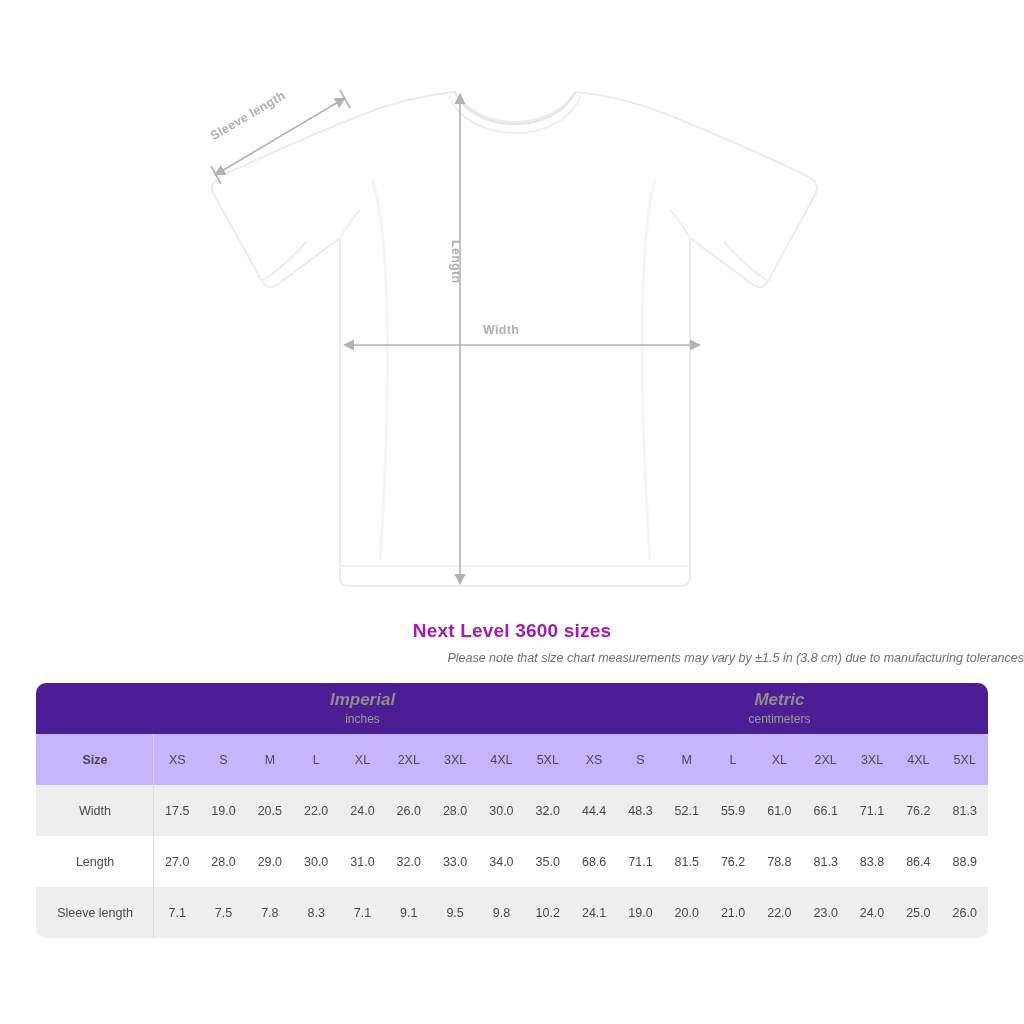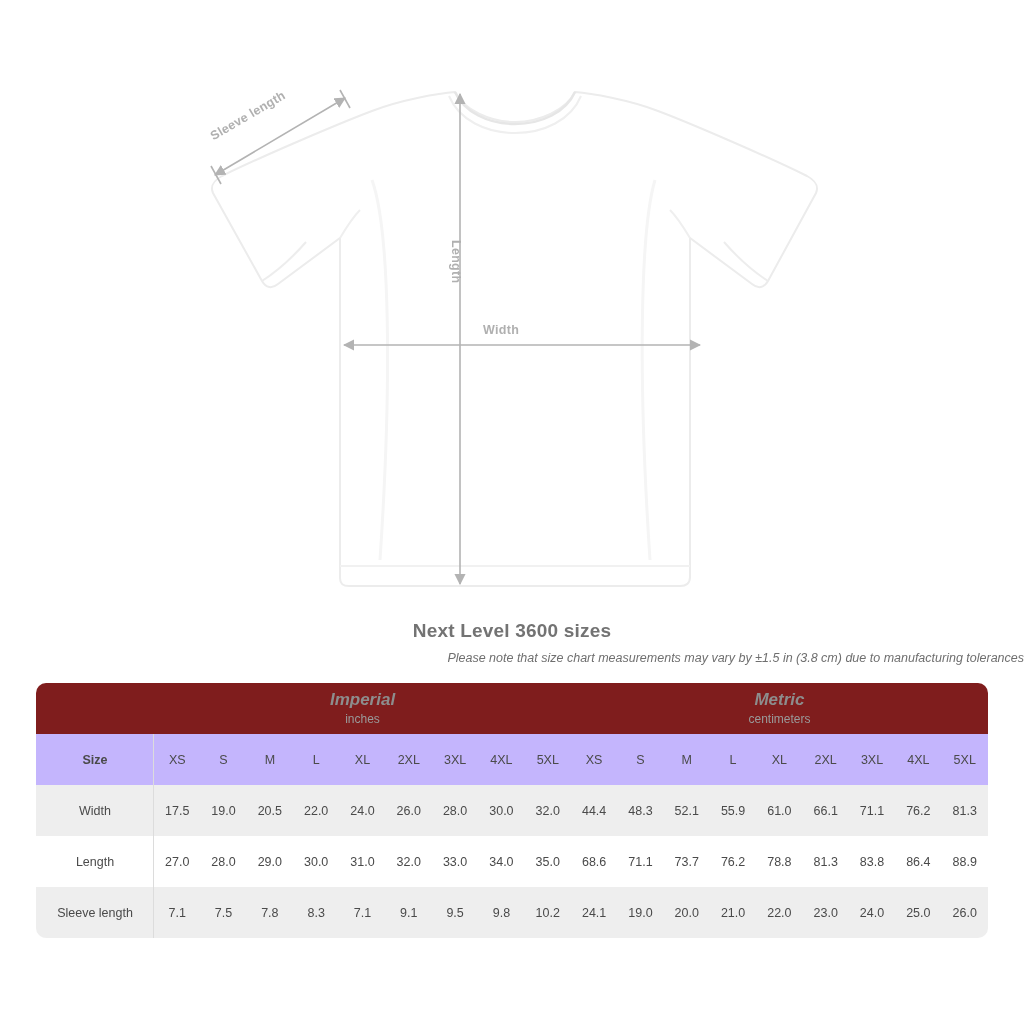--- a/index.html
+++ b/index.html
@@ -30,21 +30,21 @@
     position: absolute;
     top: 0;
     left: 0;
   }
 
   
   .title {
     text-align: center;
     font-size: 19px;
     font-weight: bold;
-    color: #737373;
+    color: #a21caf;
     margin: 0;
     padding-top: 10px;
     letter-spacing: 0.2px;
   }
   .subtitle {
     text-align: right;
     font-size: 12.5px;
     font-style: italic;
     color: #6f6f6f;
     margin: 9px 0 0 0;
@@ -63,21 +63,21 @@
     text-align: center;
     font-size: 12.5px;
     color: #4a4a4a;
     font-weight: normal;
     padding: 0;
     height: 51px;
     vertical-align: middle;
   }
   
   .unit-row td {
-    background: #7f1d1d;
+    background: #4c1d95;
     height: 74px;
   }
   .unit-row td.rounded-left  { border-top-left-radius: 10px; }
   .unit-row td.rounded-right { border-top-right-radius: 10px; }
   .unit-name {
     font-size: 17px;
     font-style: italic;
     font-weight: bold;
     color: #8d8d8d;
     line-height: 20px;
@@ -264,21 +264,21 @@
           <td>28.0</td>
           <td>29.0</td>
           <td>30.0</td>
           <td>31.0</td>
           <td>32.0</td>
           <td>33.0</td>
           <td>34.0</td>
           <td>35.0</td>
           <td>68.6</td>
           <td>71.1</td>
-          <td>73.7</td>
+          <td>81.5</td>
           <td>76.2</td>
           <td>78.8</td>
           <td>81.3</td>
           <td>83.8</td>
           <td>86.4</td>
           <td class="last-col">88.9</td>
         </tr>
 
         <tr class="row-shaded last-row">
           <td class="label-cell first-col sep-right">Sleeve length</td>

